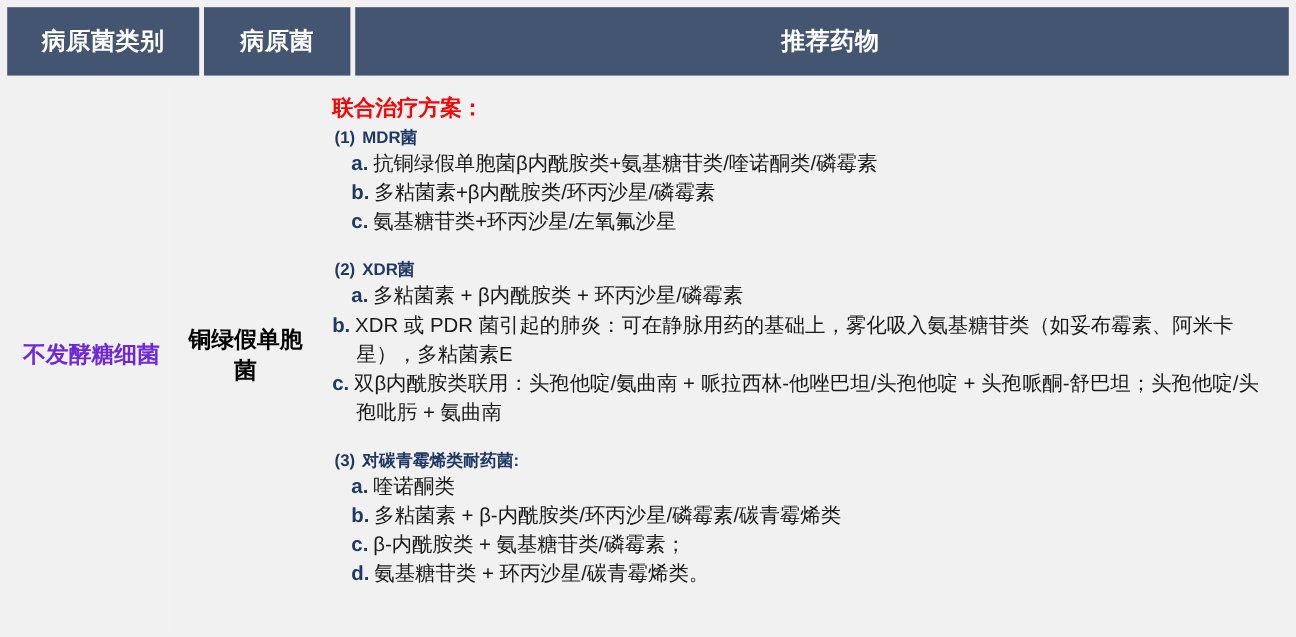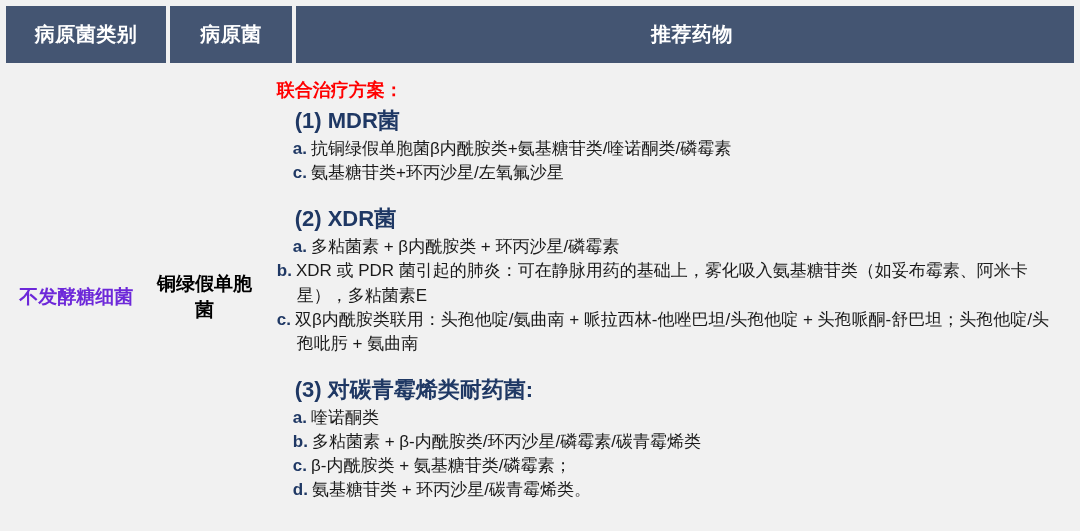--- a/index.html
+++ b/index.html
@@ -98,23 +98,23 @@
     margin: 0 0 1px 4px;
   }
   .group {
     margin: 0;
   }
   .group + .group { margin-top: 17px; }
 
   .group-head {
     color: #1f3864;
     font-weight: bold;
-    font-size: 22px;
+    font-size: 14px;
     line-height: 1.5;
-    margin-left: 22px;
+    margin-left: 6px;
   }
   .group-head .num { margin-right: 6px; }
 
   .items { margin: 0; padding: 0; list-style: none; }
   .item {
     font-size: 17px;
     line-height: 1.42;
     color: #1a1a1a;
     margin-left: 24px;
     text-indent: -4px;
@@ -149,20 +149,21 @@
       <div class="td td-drugs">
 
         <div class="reg-title">联合治疗方案：</div>
 
         <div class="group">
           <div class="group-head">
             <span class="num">(1)</span><span>MDR菌</span>
           </div>
           <ul class="items">
             <li class="item"><span class="marker">a.</span><span>抗铜绿假单胞菌β内酰胺类+氨基糖苷类/喹诺酮类/磷霉素</span></li>
+            <li class="item"><span class="marker">b.</span><span>多粘菌素+β内酰胺类/环丙沙星/磷霉素</span></li>
             <li class="item"><span class="marker">c.</span><span>氨基糖苷类+环丙沙星/左氧氟沙星</span></li>
           </ul>
         </div>
 
         <div class="group">
           <div class="group-head">
             <span class="num">(2)</span><span>XDR菌</span>
           </div>
           <ul class="items">
             <li class="item"><span class="marker">a.</span><span>多粘菌素 + β内酰胺类 + 环丙沙星/磷霉素</span></li>

